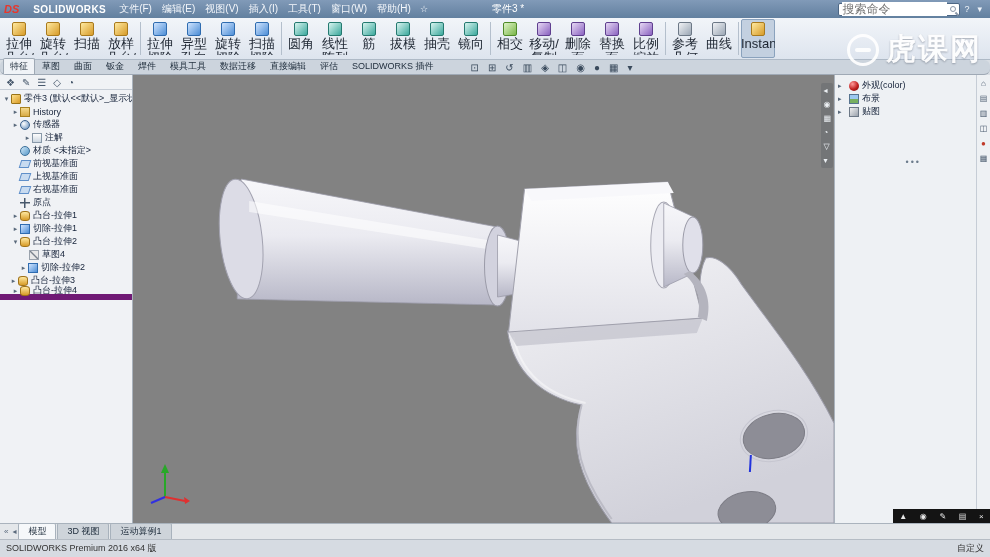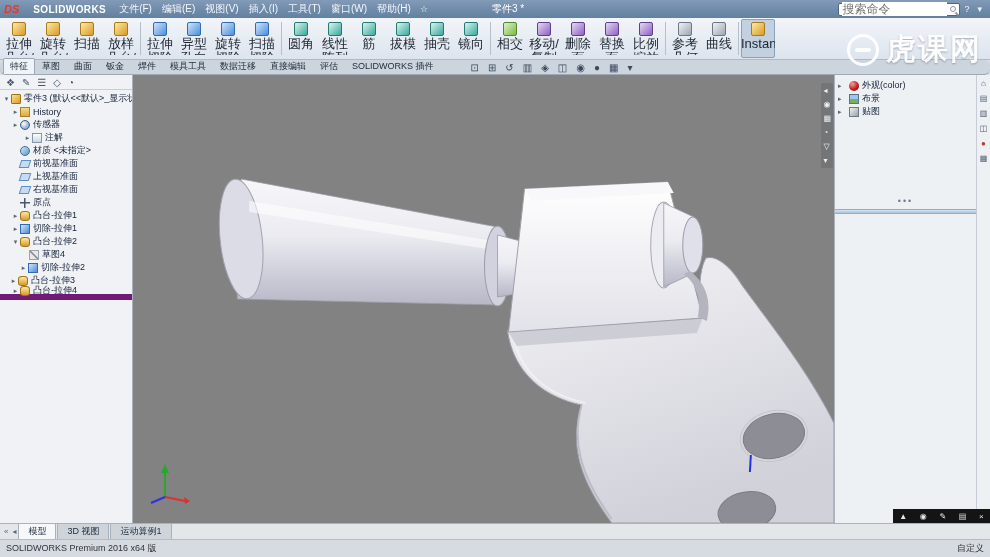--- a/index.html
+++ b/index.html
@@ -65,21 +65,21 @@
   .ti-cut { background:linear-gradient(135deg,#cfe4ff,#4d8ed6); border:1px solid #2f6cb0; }
   .ti-sketch { background:linear-gradient(45deg,#e8e8e8 38%,#7a828c 50%,#e8e8e8 62%); border:1px solid #9aa2ac; }
 
   .viewport { flex:1; position:relative; background:#828282; min-width:0; overflow:hidden; }
   .viewport svg.model { position:absolute; inset:0; width:100%; height:100%; }
   .vside { position:absolute; top:8px; right:1px; display:flex; flex-direction:column; gap:5px; font-size:8px; color:#ecf0f4; background:rgba(90,95,100,.35); padding:3px 2px; border-radius:2px; }
   .vs-icon { cursor:default; }
   .triad { position:absolute; left:10px; bottom:18px; width:48px; height:48px; }
 
   .right-panel { width:156px; background:#eef1f4; border-left:1px solid #aab3bd; display:flex; flex:0 0 auto; }
-  .rp-content { flex:1; padding-top:4px; display:flex; flex-direction:column; font-size:9px; color:#16233a; min-width:0; }
+  .rp-content { flex:1; padding-top:4px; display:flex; flex-direction:row; font-size:9px; color:#16233a; min-width:0; }
   .rp-row { display:flex; align-items:center; height:13px; padding-left:3px; gap:3px; cursor:default; }
   .rp-arrow { font-size:7px; color:#5a6a7c; width:8px; }
   .rp-icon { width:10px; height:10px; flex:0 0 auto; }
   .ri-appearance { background:radial-gradient(circle at 35% 30%,#ff9a9a,#c02020 55%,#6a0c0c); border-radius:50%; }
   .ri-scene { background:linear-gradient(#9cc8f0 45%,#78b060 55%); border:1px solid #57748f; }
   .ri-decal { background:linear-gradient(135deg,#f0f0f0,#9aa2ac); border:1px solid #6c7886; }
   .rp-dots { text-align:center; margin-top:78px; color:#6c7c8c; font-size:9px; letter-spacing:2px; }
   .rp-split { height:5px; background:linear-gradient(#d5e4f2,#a9c3dc); border-top:1px solid #8fb0cc; border-bottom:1px solid #8fb0cc; margin-top:3px; }
   .tp-strip { width:14px; border-left:1px solid #c6cdd6; display:flex; flex-direction:column; align-items:center; padding-top:4px; gap:6px; font-size:8px; color:#47586c; flex:0 0 auto; }
   .tp-tab { cursor:default; }

